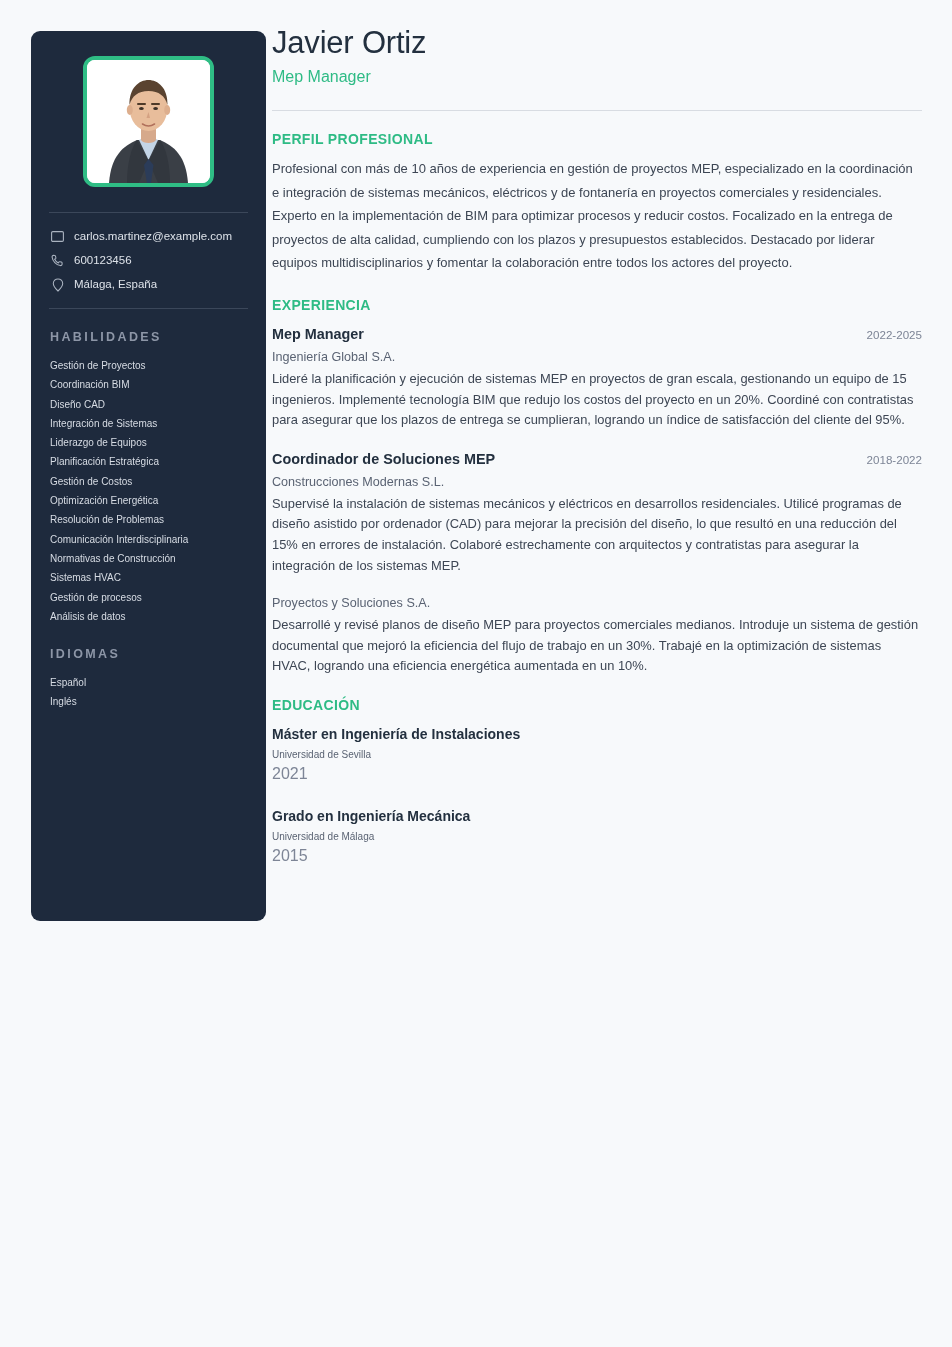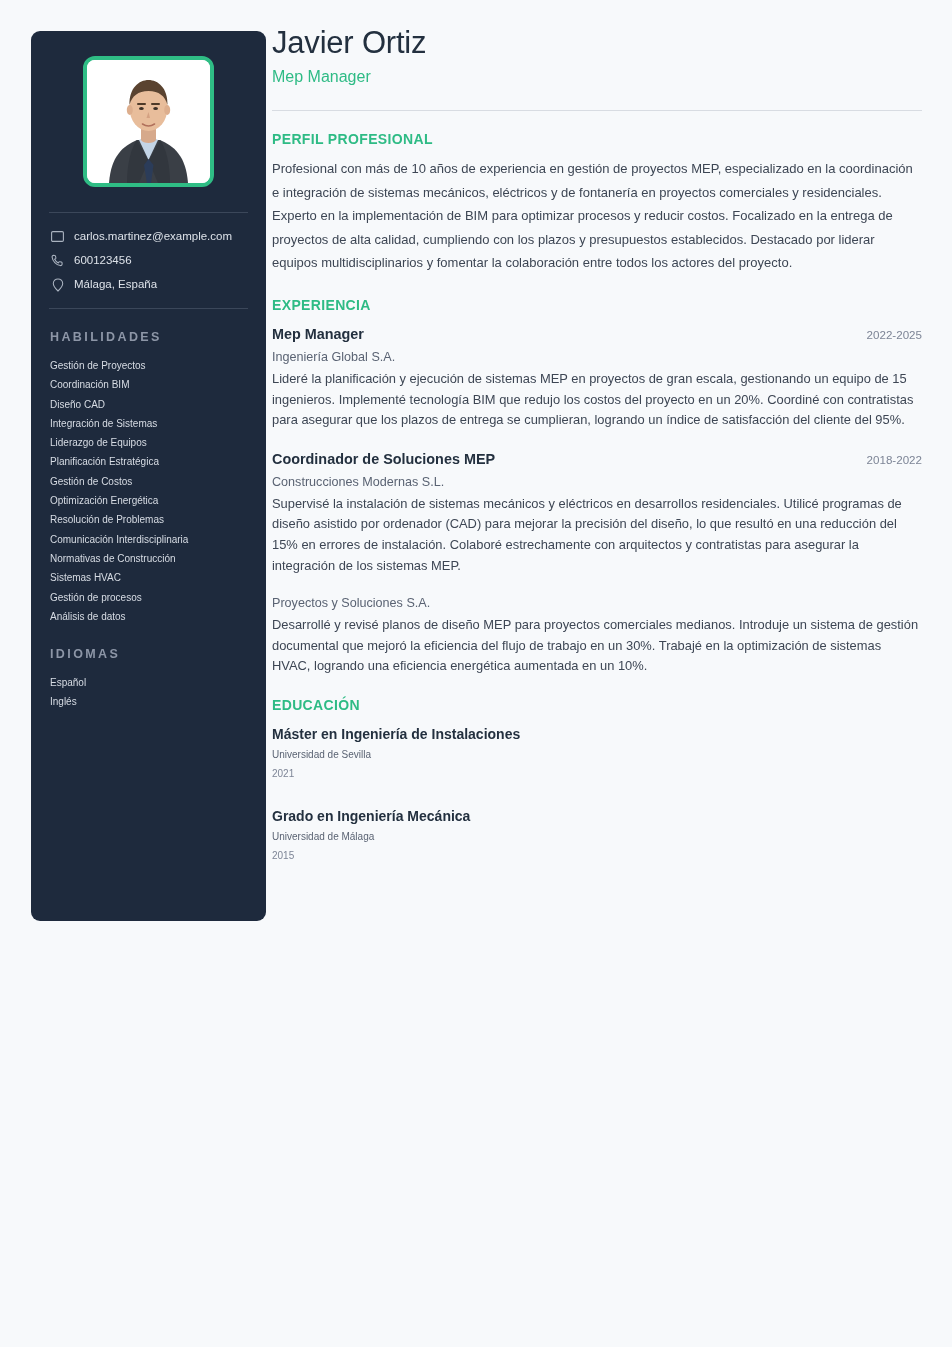--- a/index.html
+++ b/index.html
@@ -194,21 +194,21 @@
     font-weight: bold;
     color: #23303f;
     line-height: 22px;
   }
   .edu-school {
     font-size: 10px;
     color: #5a6373;
     line-height: 19px;
   }
   .edu-year {
-    font-size: 10px;
+    font-size: 16px;
     color: #7d8596;
     line-height: 19px;
   }
 
   .sec-experience { margin-top: 22px; }
   .sec-education  { margin-top: 20px; }
 </style>
 </head>
 <body>
 

